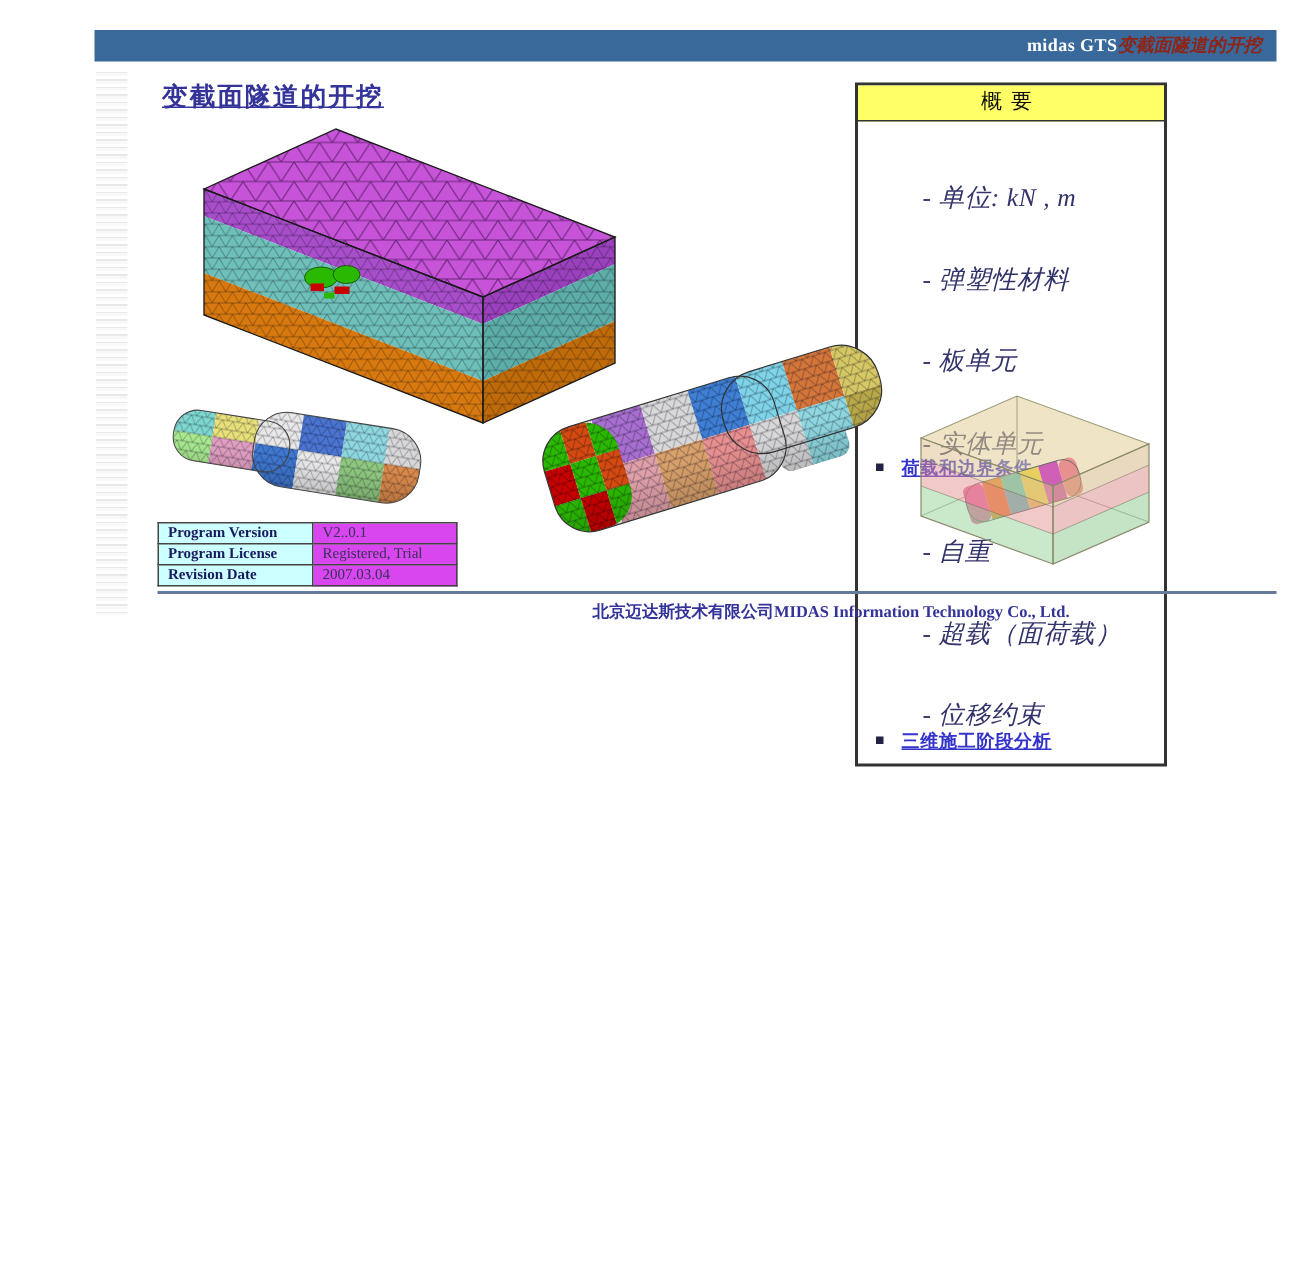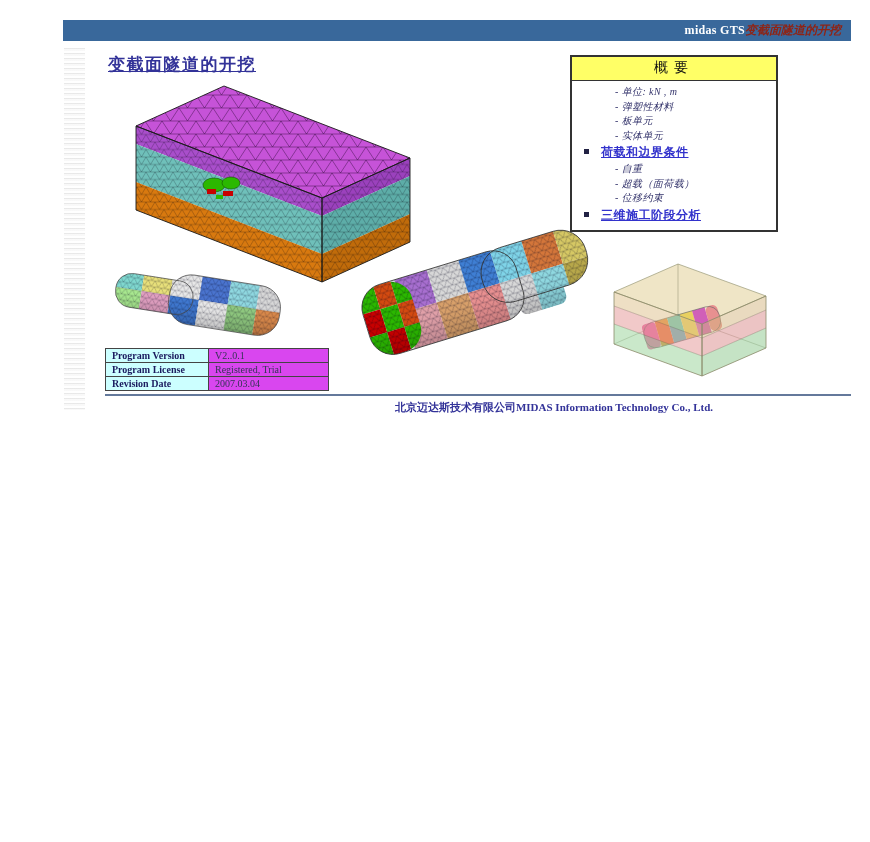--- a/index.html
+++ b/index.html
@@ -22,31 +22,31 @@
     color:#333399; text-decoration:underline; letter-spacing:1.5px; }
 
   
   .summary-box { position:absolute; left:570px; top:55px; width:208px; border:2px solid #333333; background:#fff; }
   .summary-header { background:#ffff66; border-bottom:1.5px solid #333; text-align:center;
     font-size:14px; font-weight:normal; color:#111; padding:2px 0 3px; letter-spacing:6px; }
   .summary-body { padding:4px 6px 5px 6px; }
   .sum-link-row { display:flex; align-items:baseline; margin:1px 0 1px 2px; }
   .sq-bullet { width:5px; height:5px; background:#222244; margin:0 12px 2px 4px; flex:0 0 auto; align-self:center; }
   .sum-link { color:#3333cc; font-size:12px; font-weight:600; text-decoration:underline; letter-spacing:.5px; cursor:pointer; }
-  .sum-sub { color:#33336b; font-size:10px; font-style:italic; margin-left:37px; line-height:14.5px; letter-spacing:.4px; }
+  .sum-sub { color:#33336b; font-size:17px; font-style:italic; margin-left:37px; line-height:14.5px; letter-spacing:.4px;margin-top:40px; }
 
   
   .fig { position:absolute; }
   .figA { left:128px; top:82px; }
   .figB { left:110px; top:264px; }
   .figC { left:356px; top:226px; }
   .figD { left:608px; top:258px; }
 
   
-  .info-table { position:absolute; left:105px; top:348px; width:224px; border-collapse:collapse;
+  .info-table { position:absolute; left:105px; top:348px; width:200px; border-collapse:collapse;
     border:1.5px solid #333; font-size:10px;padding-left:19px; }
   .info-table td { border:1px solid #444; padding:1px 6px; height:14px; }
   .info-table td.lbl { background:#ccffff; color:#1a1a5e; font-weight:bold; width:103px; }
   .info-table td.val { background:#d946ef; color:#333355; }
 
   
   .divider { position:absolute; left:105px; top:394px; width:746px; height:2px; background:#64799b; }
   .footer-company { position:absolute; left:300px; top:400px; width:508px; text-align:center;
     color:#333399; font-weight:bold; font-size:11px; }
 </style>

